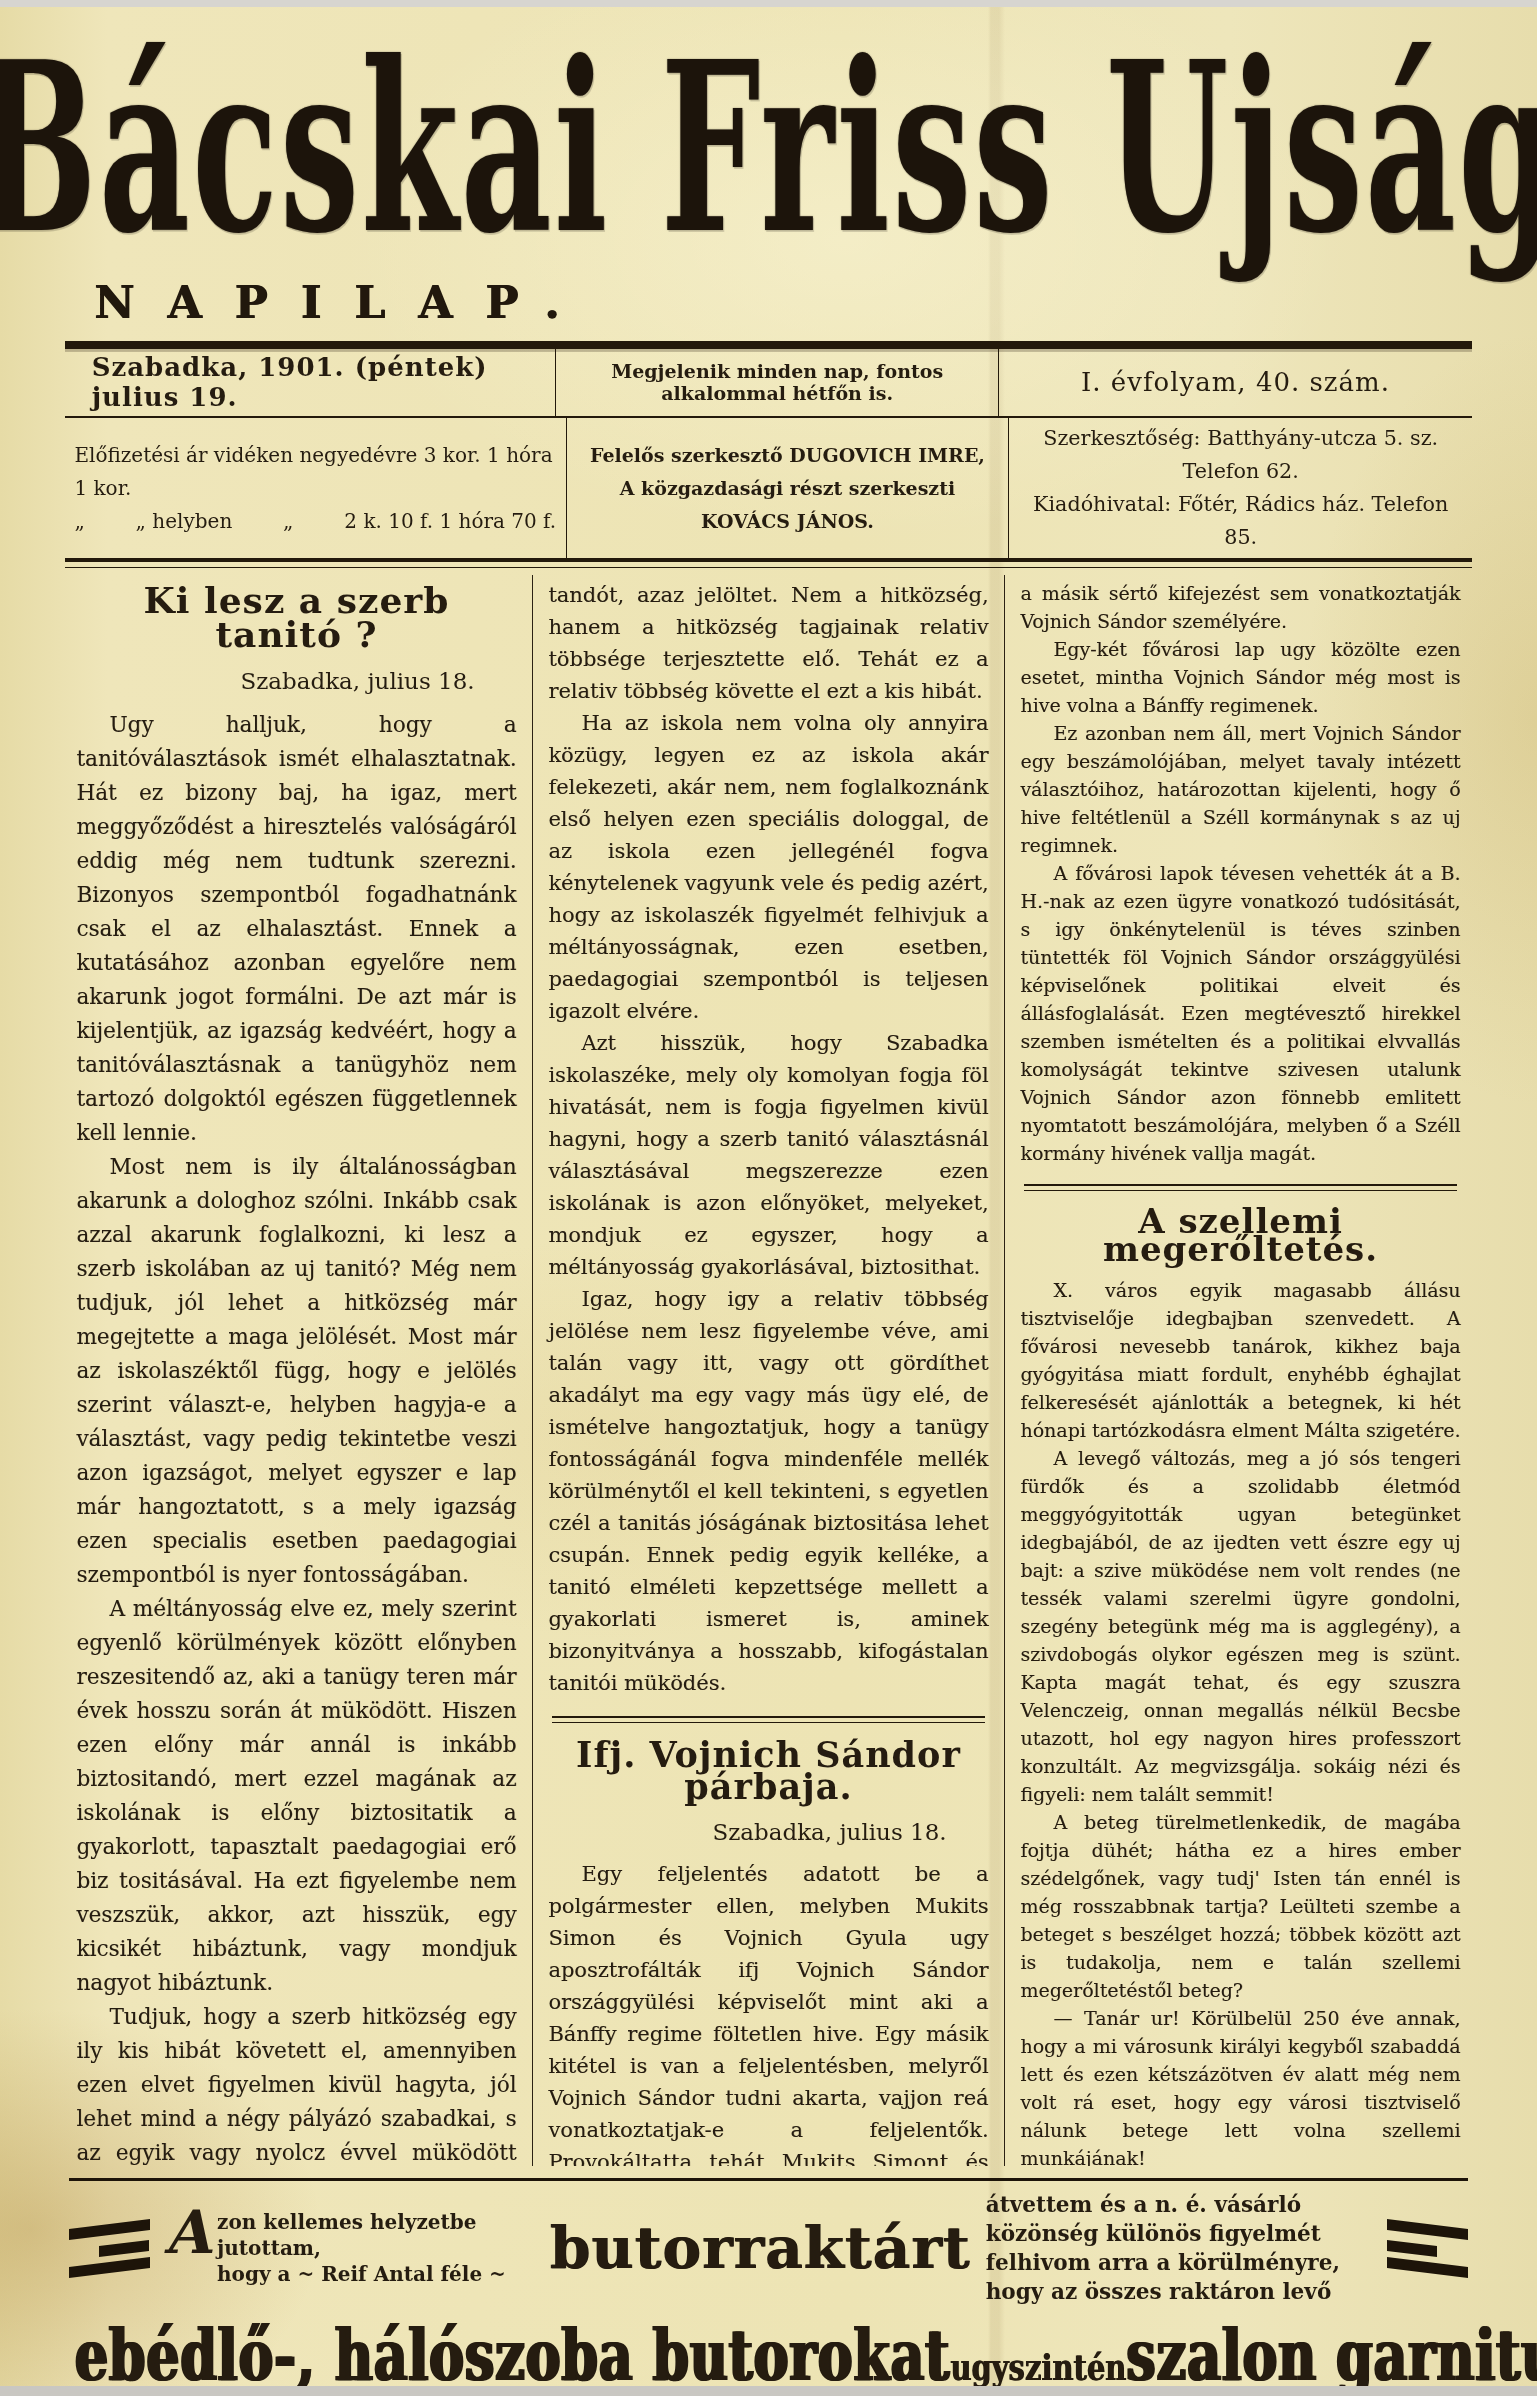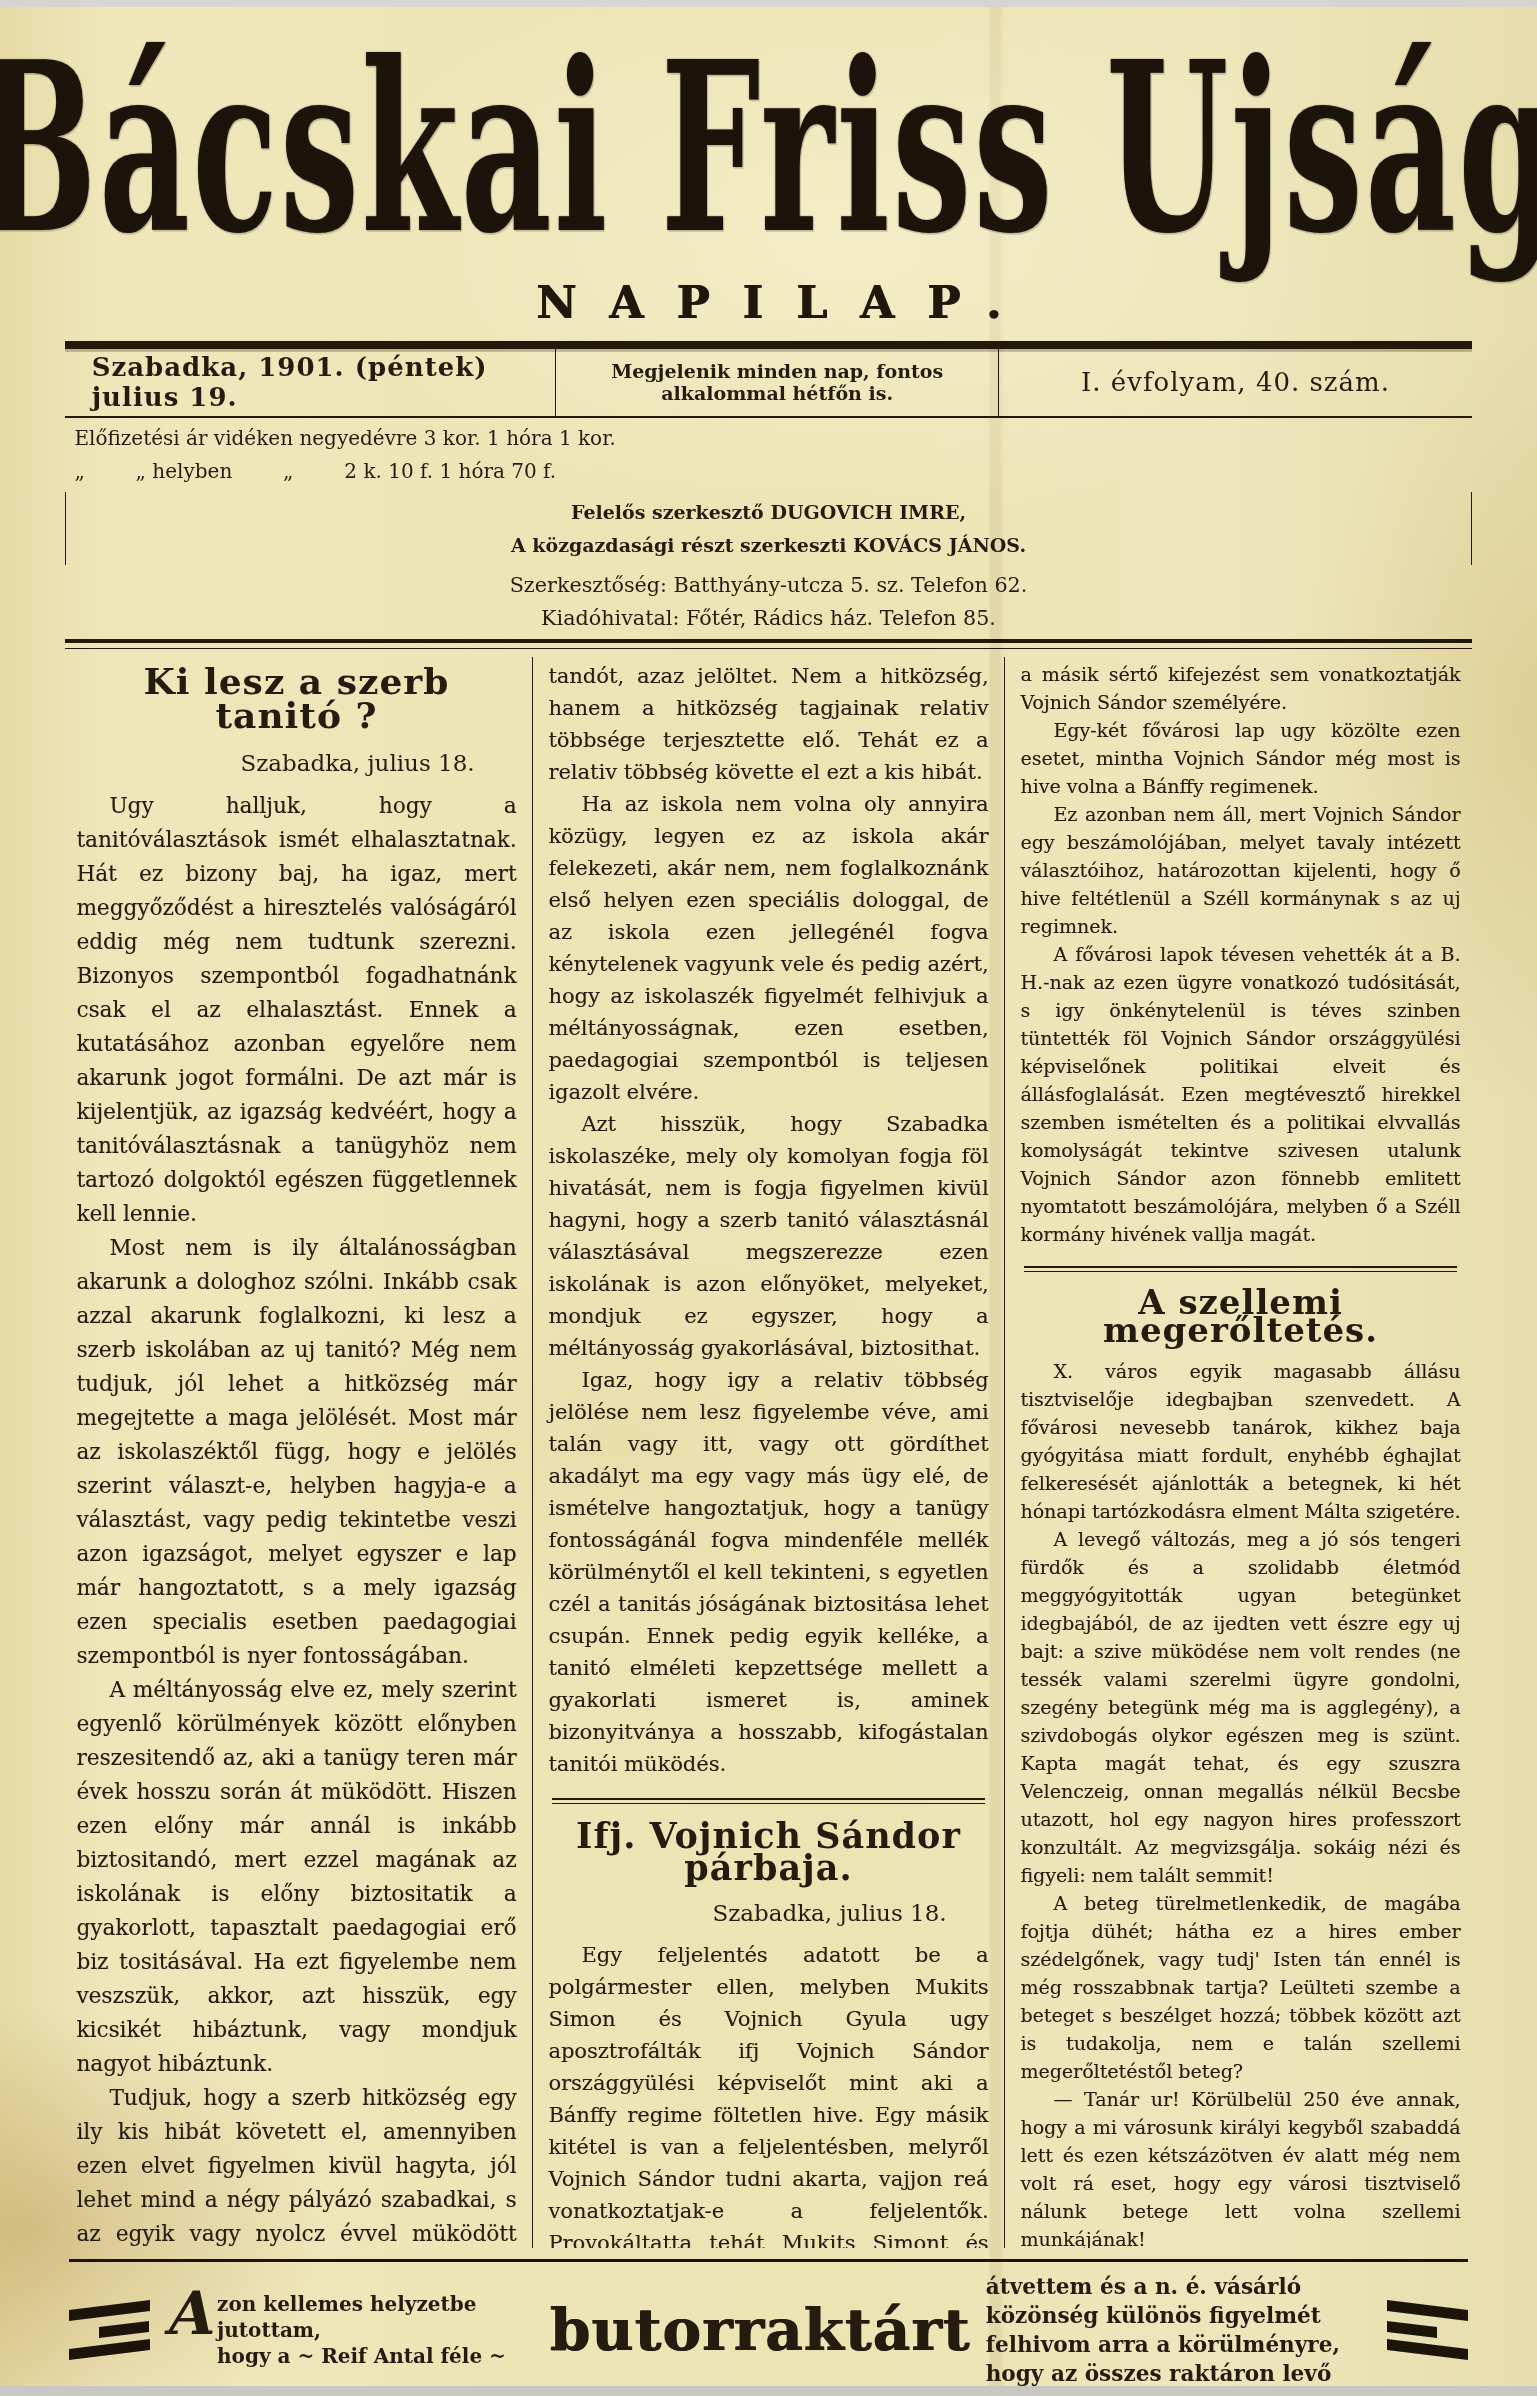--- a/index.html
+++ b/index.html
@@ -22,29 +22,29 @@
 
   
   .masthead { margin:0; padding-top:23px; height:234px; display:flex; justify-content:center; align-items:flex-start; overflow:visible; }
   .masthead-inner {
     display:inline-block; font-weight:bold; font-size:234px; line-height:0.98; white-space:nowrap;
     transform:scaleX(0.60); transform-origin:50% 8%;
     color:#1c140b; letter-spacing:3.8px;
     text-shadow:0 0 1.9px rgba(28,20,11,.55), 1.9px 1.9px 0 rgba(28,20,11,.15);
   }
   .subtitle {
-    text-align:center; font-weight:bold; font-size:44px; letter-spacing:33px; padding-left:33px;
+    text-align:left; font-weight:bold; font-size:44px; letter-spacing:33px; padding-left:33px;
     margin:9.6px 0 13.4px; color:#21180d; text-shadow:1px 0 0 currentColor;
   }
   .rule-thick { height:7.7px; background:#23190b; margin:0 3.8px; box-shadow:0 2.9px 0 rgba(35,25,11,.25); }
 
   
   .meta { display:flex; margin:0 3.8px; }
   .meta-date { border-bottom:2.9px solid #23190b; min-height:44px; align-items:stretch; }
-  .meta-info { border-bottom:0; min-height:90px; align-items:stretch;flex-direction:column; }
+  .meta-info { border-bottom:0; min-height:90px; align-items:stretch; }
   .mcell { display:flex; flex-direction:column; justify-content:center; padding:3.8px 9.6px; }
   .m-left  { flex:0 0 33.5%; }
   .m-center{ flex:0 0 30%; border-left:1.9px solid #23190b; border-right:1.9px solid #23190b; text-align:center; }
   .m-right { flex:1 1 auto; text-align:center; }
   .md-left-text { font-size:26px; font-weight:bold; padding-left:17.3px; letter-spacing:1px; }
   .md-center-text { font-size:19px; font-weight:bold; }
   .md-right-text { font-size:26px; letter-spacing:1px; }
   .mi-line { font-size:20px; line-height:33px; }
   .mi-line.pre { white-space:pre; }
   .m-center .mi-line { font-weight:bold; font-size:19px; }

